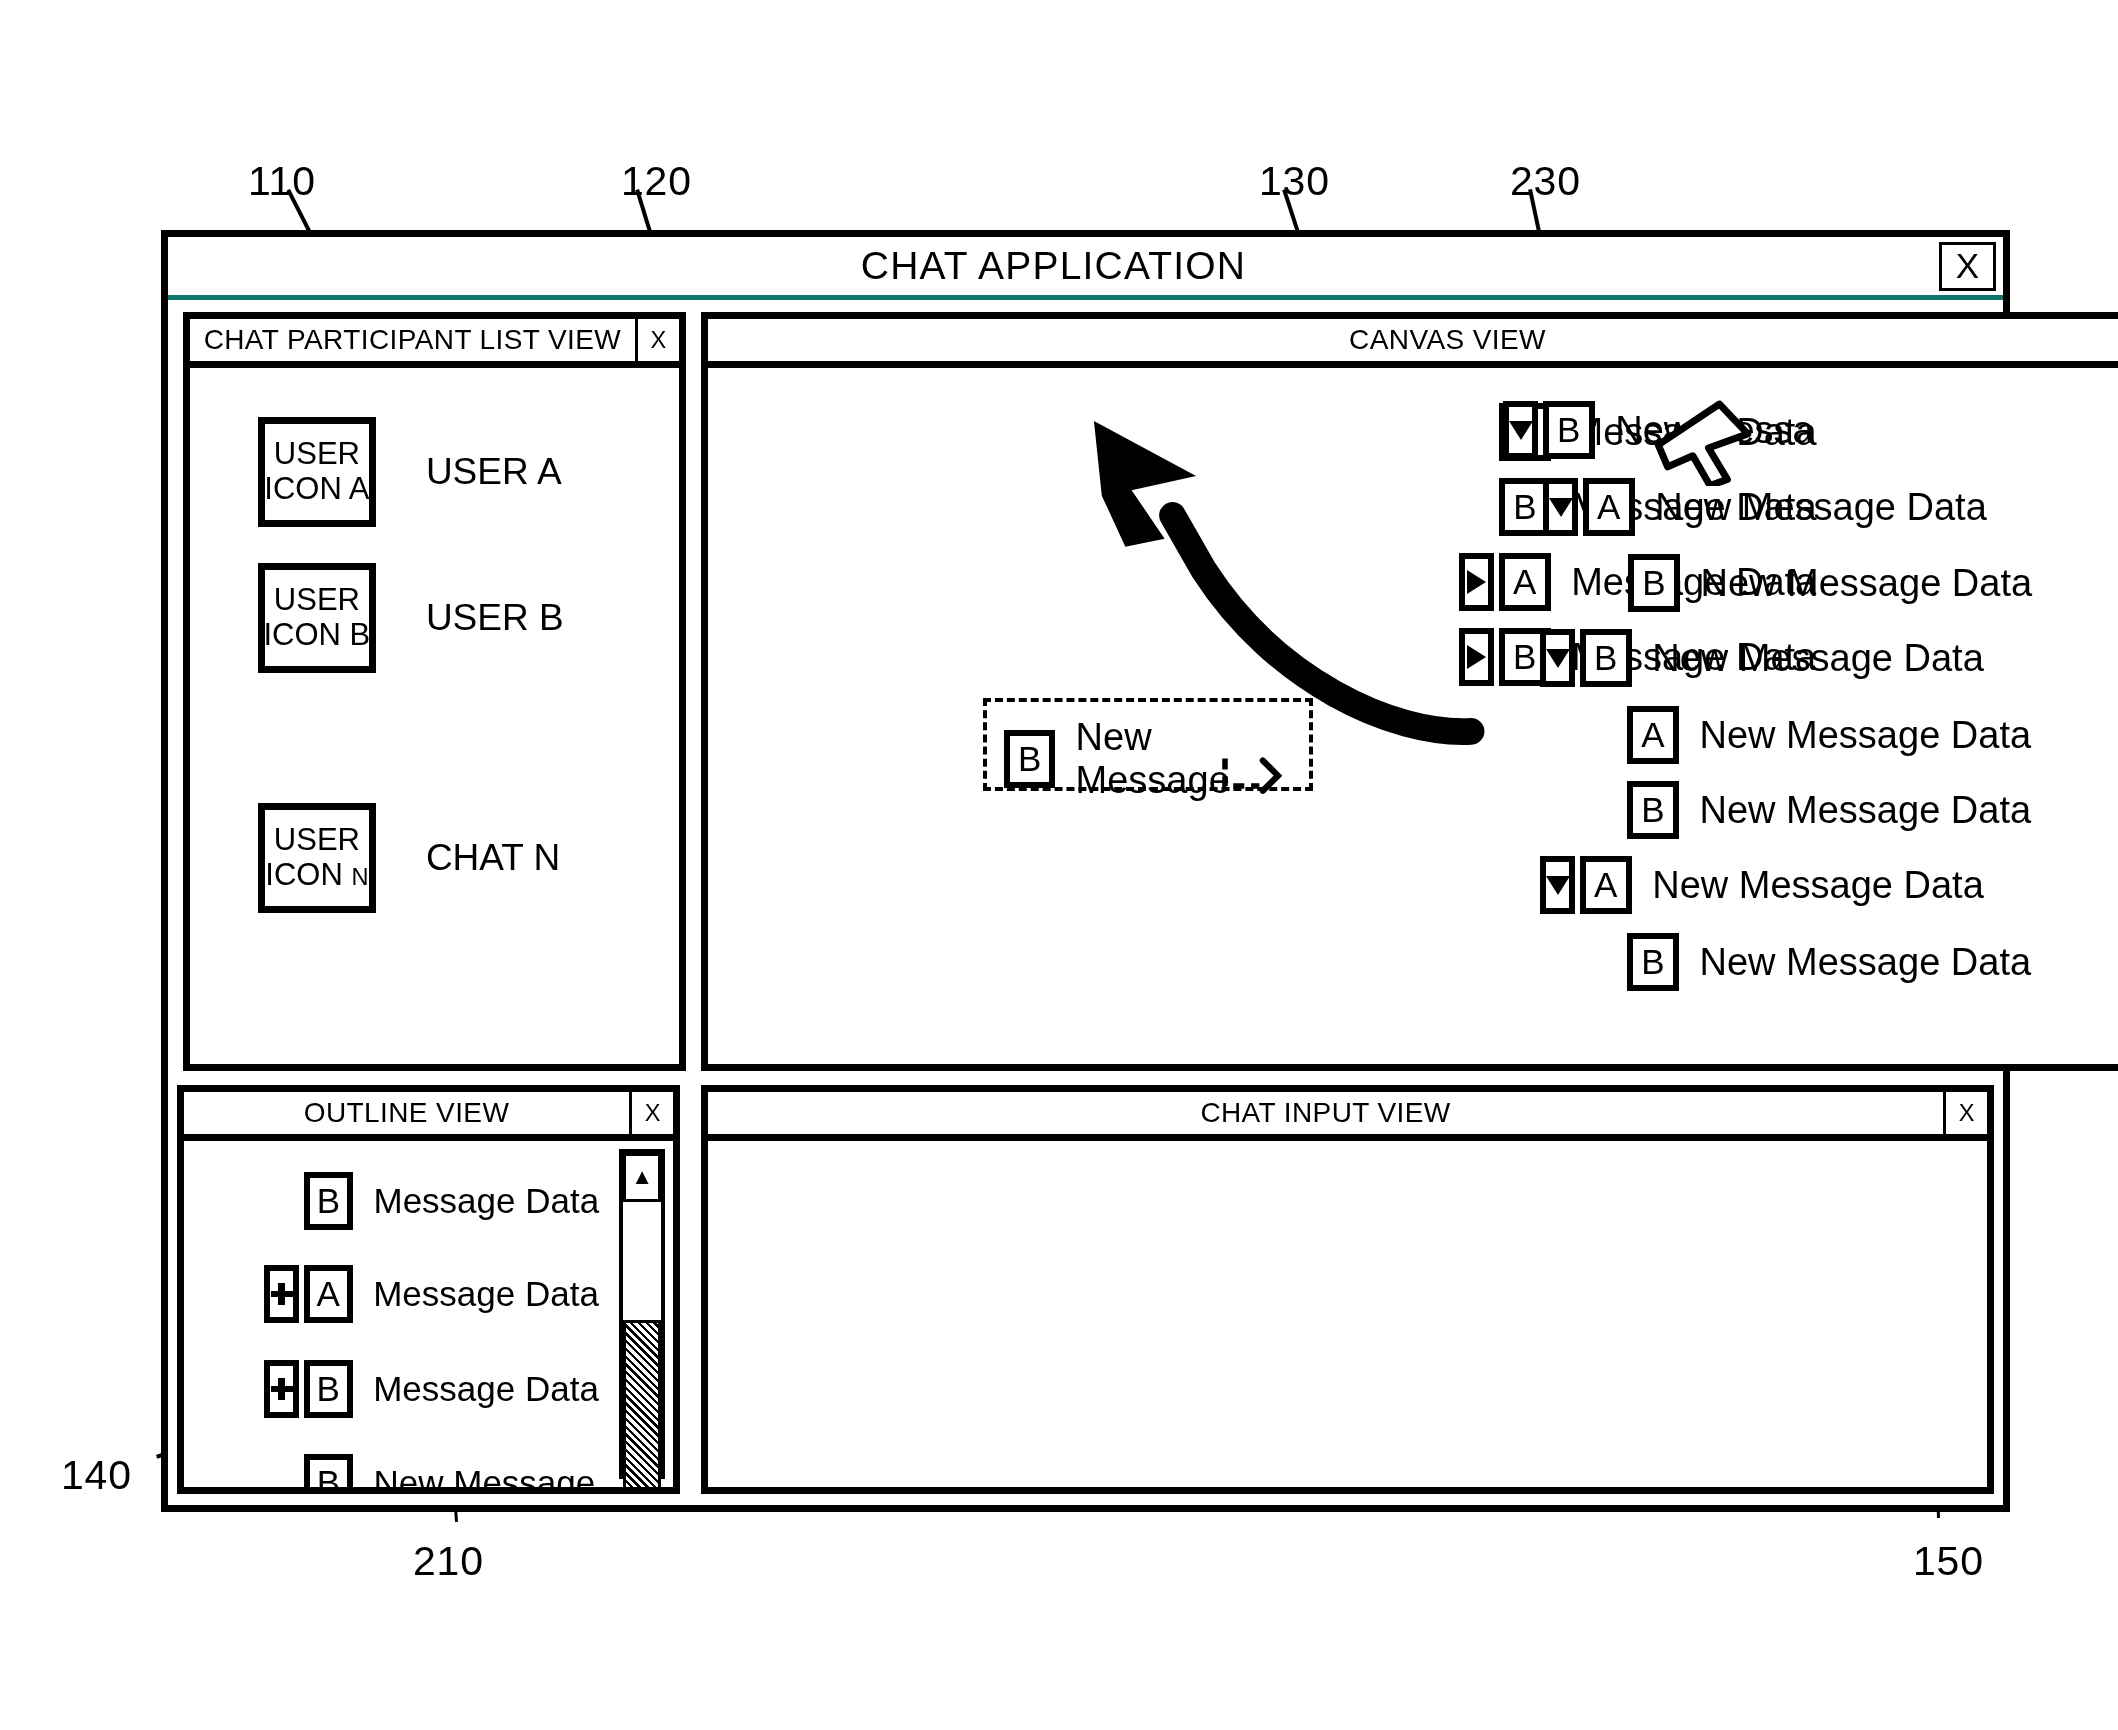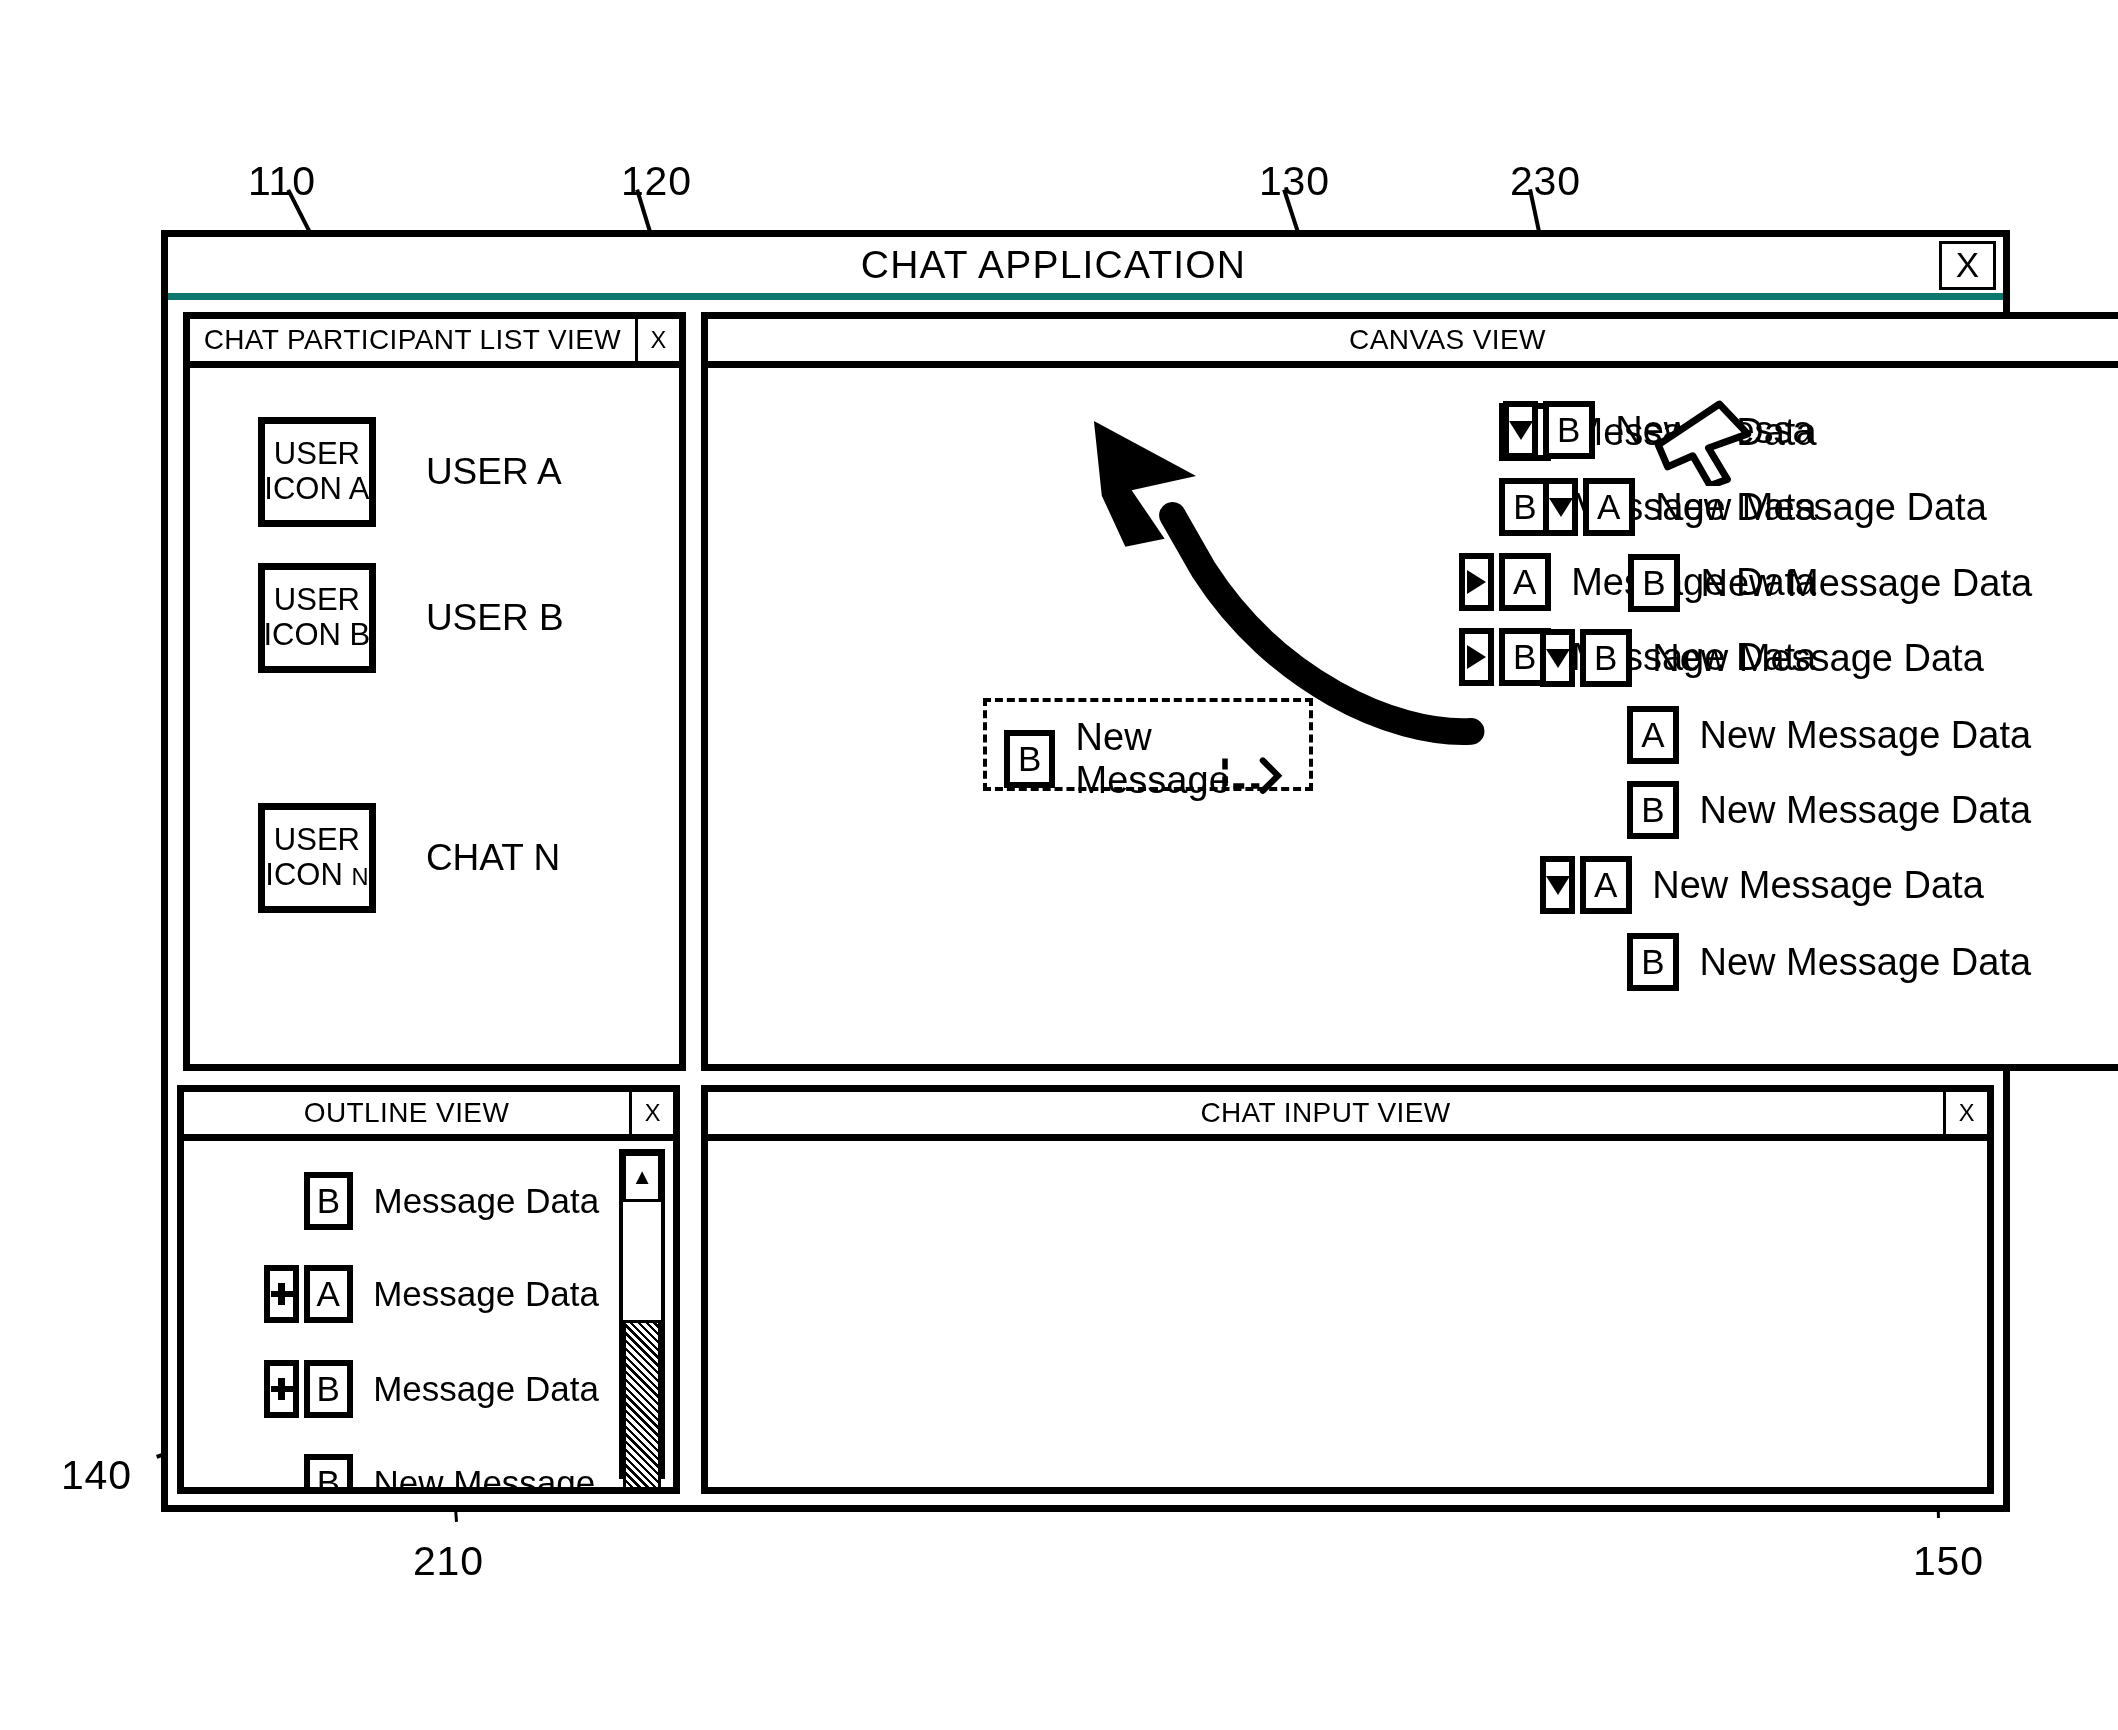--- a/index.html
+++ b/index.html
@@ -9,21 +9,21 @@
   .stage{position:absolute;left:0;top:0;width:2119px;height:1731px;overflow:hidden;}
 
   
   .ref{position:absolute;font-size:41px;letter-spacing:0.8px;white-space:nowrap;margin-top:12px;}
   .lead{position:absolute;background:#000;transform-origin:0 0;}
 
   
   #app-window{position:absolute;left:161px;top:230px;width:1849px;height:1282px;
               border:7px solid #000;background:#fff;box-sizing:border-box;}
   #titlebar{position:absolute;left:0;top:0;right:0;height:63px;
-            border-bottom:7px solid #0f766e;box-sizing:border-box;display:flex;align-items:center;}
+            border-bottom:5px solid #0f766e;box-sizing:border-box;display:flex;align-items:center;}
   #title-text{flex:1;text-align:center;font-size:39px;letter-spacing:1.2px;}
   .tb-close{width:57px;height:49px;border:3.9px solid #000;box-sizing:border-box;
             display:flex;align-items:center;justify-content:center;
             font-size:35px;margin-right:7px;background:#fff;}
 
   
   #panels{position:absolute;left:7px;top:75px;right:7px;bottom:9.4px;}
 
   .panel{position:absolute;border:7px solid #000;box-sizing:border-box;background:#fff;}
   .panel-head{position:relative;height:49px;border-bottom:7px solid #000;

